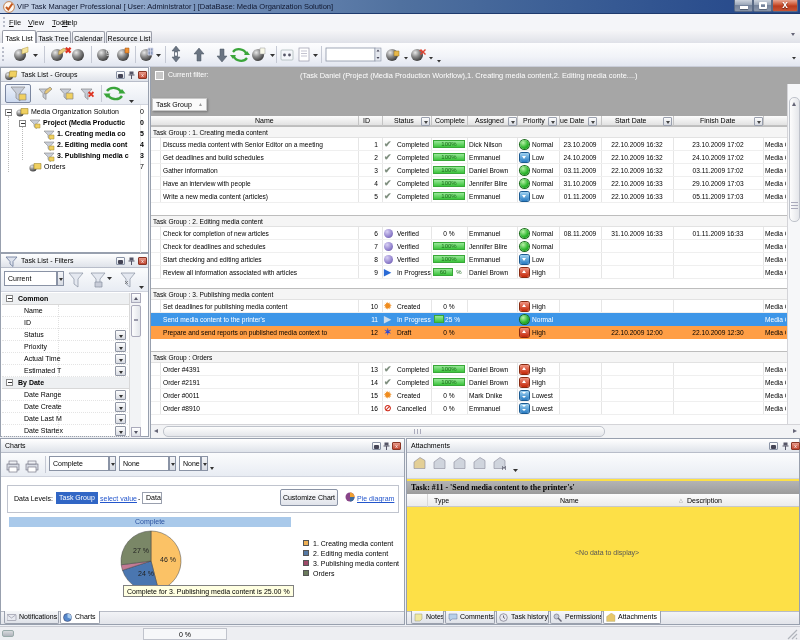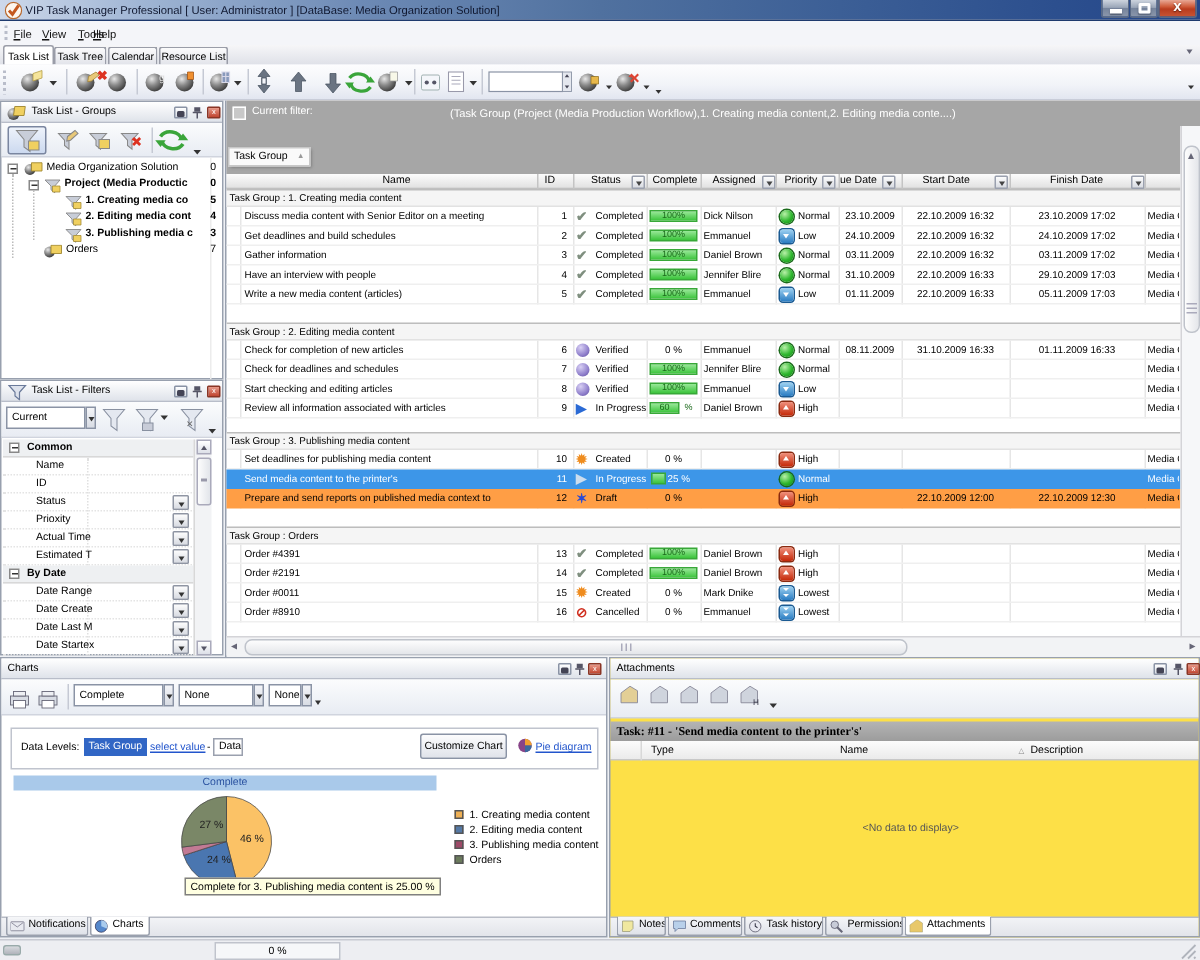--- a/index.html
+++ b/index.html
@@ -371,21 +371,21 @@
         <div class="abs" style="left:2px;top:3px;border-left:2.5px solid transparent;border-right:2.5px solid transparent;border-top:3px solid #556"></div>
       </div>
   </div>
 </div>
 
 <div class="abs" style="left:150px;top:67px;width:650px;height:371px;background:#fff;border-left:1px solid #98a0ae;border-bottom:1px solid #98a0ae">
 
   <div class="abs" style="left:0;top:0;width:650px;height:17px;background:#a6a6a6;color:#fff">
     <div class="abs" style="left:4px;top:4px;width:9px;height:9px;border:1px solid #fff;background:#c8c8c8"></div>
     <span class="abs nw" style="left:17px;top:4px">Current filter:</span>
-    <span class="abs nw" style="left:149px;top:4px;font-size:7.4px">(Task Group  (Project (Media Production Workflow),1. Creating media content,2. Editing media conte....)</span>
+    <span class="abs nw" style="left:149px;top:4px;font-size:7.4px">(Task Daniel  (Project (Media Production Workflow),1. Creating media content,2. Editing media conte....)</span>
   </div>
 
   <div class="abs" style="left:0;top:17px;width:636px;height:32px;background:#a6a6a6"></div>
   <div class="abs" style="left:1px;top:31px;width:55px;height:13px;background:#fafafa;border:1px solid #c8c8c8;box-shadow:1px 1px 2px #777">
       <span class="abs nw" style="left:3px;top:2px">Task Group</span>
       <span class="abs" style="left:45px;top:2px;font-size:5px;color:#999">▲</span>
     </div>
 
   <div class="abs" style="left:0;top:49px;width:636px;height:10px;background:linear-gradient(#fcfcfc,#e2e2e2);border-bottom:1px solid #c0c0c0">
     <div class="abs" style="left:104px;top:1px">Name</div>

